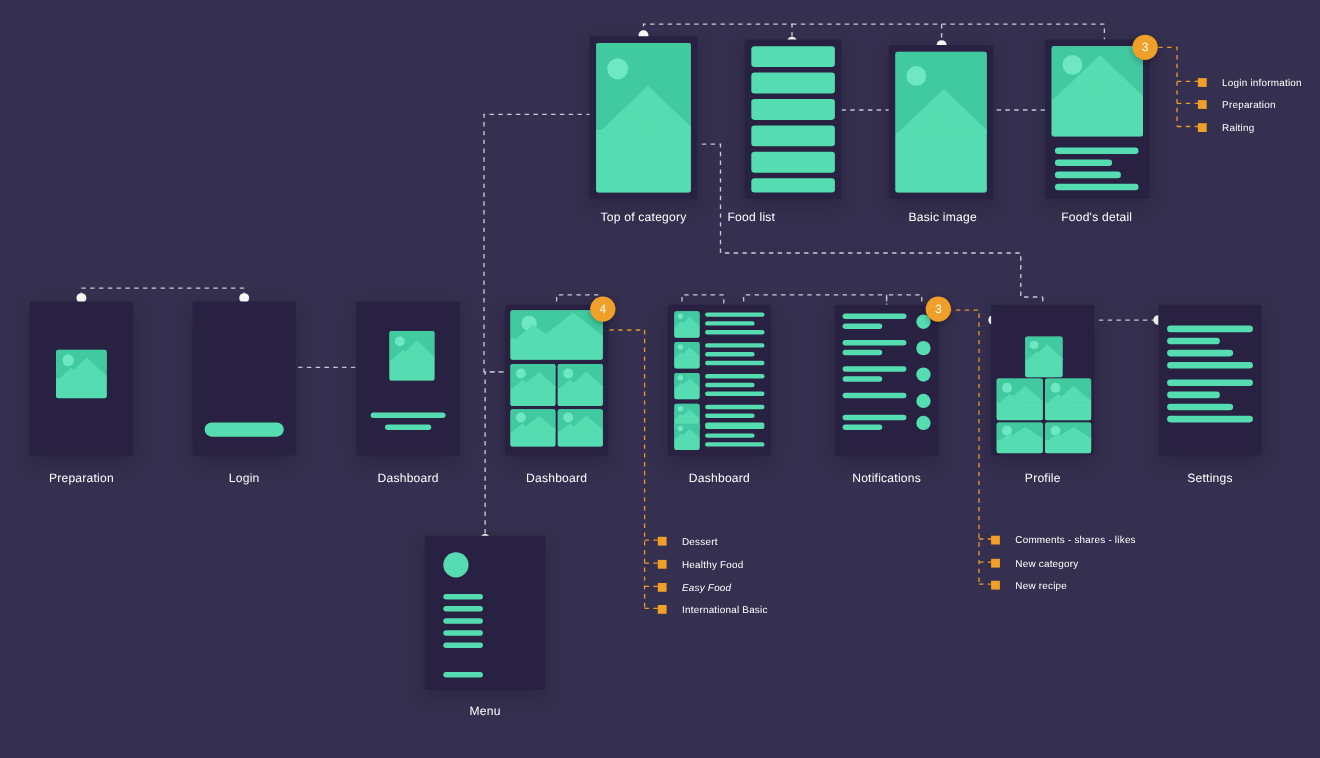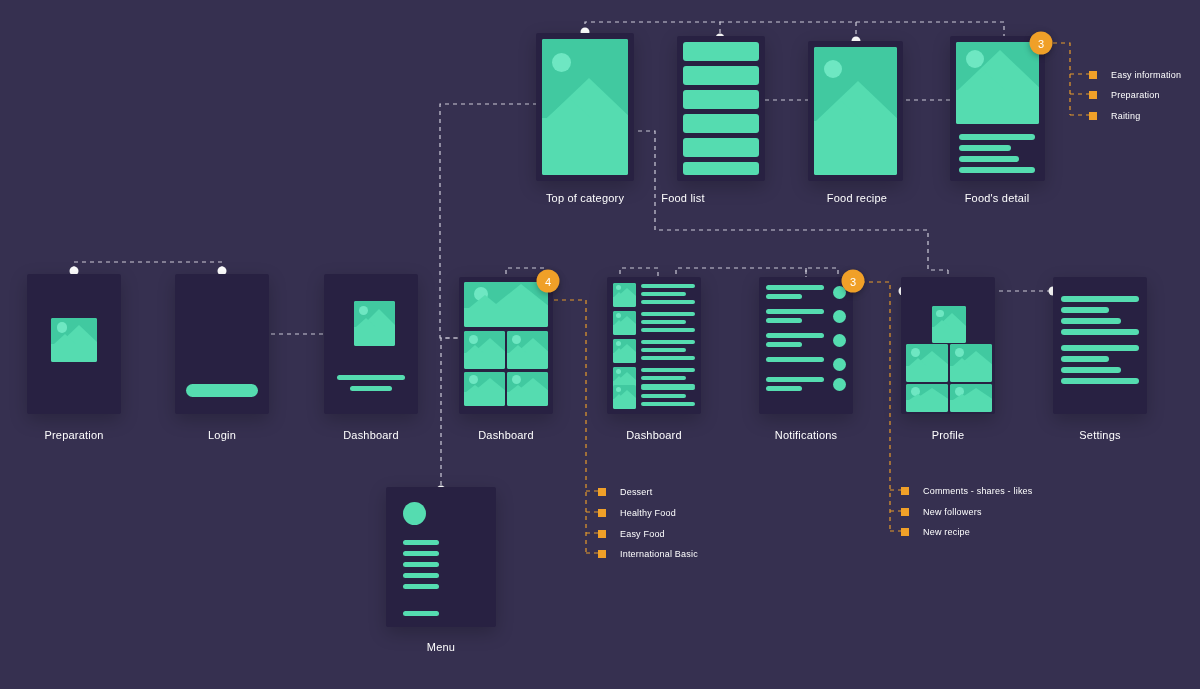--- a/index.html
+++ b/index.html
@@ -183,41 +183,41 @@
 
   <div class="card" style="left:808px; top:41px; width:95px; height:140px;">
     <div class="imgph" style="left:6px; top:6px; right:6px; bottom:6px;">
       <div class="sky"></div>
         <div class="sun"></div>
       <div class="mt1"></div>
         <div class="mt2"></div>
         <div class="base"></div>
     </div>
   </div>
-  <div class="card-label" style="left:857px; top:192px;">Food recipe</div>
+  <div class="card-label" style="left:857px; top:192px;">Basic image</div>
 
   <div class="card" style="left:950px; top:36px; width:95px; height:145px;">
     <div class="imgph" style="left:6px; top:6px; right:6px; height:82px;">
       <div class="sky"></div>
         <div class="sun"></div>
       <div class="mt1"></div>
         <div class="mt2"></div>
         <div class="base"></div>
     </div>
     <div class="bar" style="left:9px; width:76px; top:98px;  height:6px;"></div>
     <div class="bar" style="left:9px; width:52px; top:109px; height:6px;"></div>
     <div class="bar" style="left:9px; width:60px; top:120px; height:6px;"></div>
     <div class="bar" style="left:9px; width:76px; top:131px; height:6px;"></div>
   </div>
   <div class="badge" style="left:1041px; top:43px;">3</div>
   <div class="card-label" style="left:997px; top:192px;">Food's detail</div>
 
   <div class="anno" style="left:1089px; top:70px;">
     <span class="sq"></span>
-    <span class="txt">Easy information</span>
+    <span class="txt">Login information</span>
   </div>
   <div class="anno" style="left:1089px; top:90px;">
     <span class="sq"></span>
     <span class="txt">Preparation</span>
   </div>
   <div class="anno" style="left:1089px; top:111px;">
     <span class="sq"></span>
     <span class="txt">Raiting</span>
   </div>
 
@@ -291,21 +291,21 @@
   <div class="card-label" style="left:506px; top:429px;">Dashboard</div>
 
   <div class="anno" style="left:598px; top:487px;">
     <span class="sq"></span>
     <span class="txt">Dessert</span>
   </div>
   <div class="anno" style="left:598px; top:508px;">
     <span class="sq"></span>
     <span class="txt">Healthy Food</span>
   </div>
-  <div class="anno" style="left:598px; top:529px;">
+  <div class="anno" style="left:598px; top:529px;font-style:italic;">
     <span class="sq"></span>
     <span class="txt">Easy Food</span>
   </div>
   <div class="anno" style="left:598px; top:549px;">
     <span class="sq"></span>
     <span class="txt">International Basic</span>
   </div>
 
   <div class="card" style="left:607px; top:277px; width:94px; height:137px;">
     <div style="position:absolute;left:6px;top:6px;width:82px;height:24px;">
@@ -399,21 +399,21 @@
   </div>
   <div class="badge" style="left:853px; top:281px;">3</div>
   <div class="card-label" style="left:806px; top:429px;">Notifications</div>
 
   <div class="anno" style="left:901px; top:486px;">
     <span class="sq"></span>
     <span class="txt">Comments - shares - likes</span>
   </div>
   <div class="anno" style="left:901px; top:507px;">
     <span class="sq"></span>
-    <span class="txt">New followers</span>
+    <span class="txt">New category</span>
   </div>
   <div class="anno" style="left:901px; top:527px;">
     <span class="sq"></span>
     <span class="txt">New recipe</span>
   </div>
 
   <div class="card" style="left:901px; top:277px; width:94px; height:137px;">
     <div class="imgph" style="left:31px; top:29px; width:34px; height:37px;">
       <div class="sky"></div>
         <div class="sun"></div>

